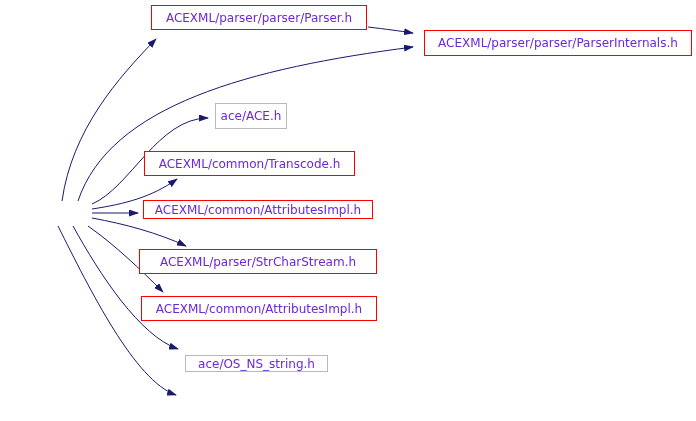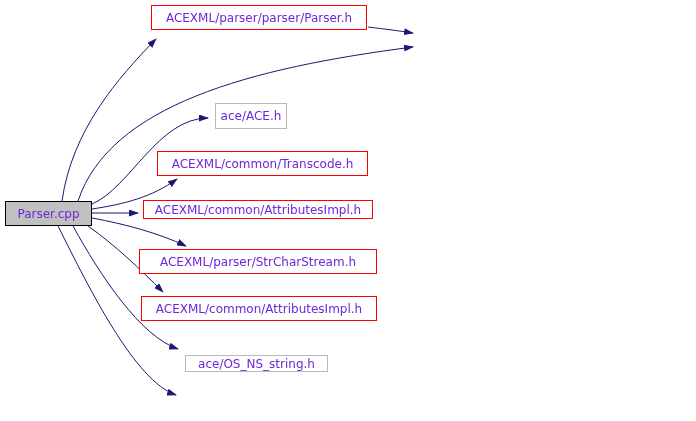--- a/index.html
+++ b/index.html
@@ -20,21 +20,21 @@
     font-size:12px;color:#6d28d9;white-space:nowrap;
     z-index:2;
   }
   .node.link{border-color:var(--link-border,#ff0000);cursor:pointer;}
   .node.main{background:var(--main-fill,#c0c0c0);border-color:#000;}
   
   .n0{left:5px;  top:201px;width:87px; height:25px;}
   .n1{left:151px;top:5px;  width:216px;height:25px;}
   .n2{left:424px;top:30px; width:268px;height:26px;}
   .n3{left:215px;top:103px;width:72px; height:26px;}
-  .n4{left:157px;top:151px;width:211px;height:25px;}
+  .n4{left:144px;top:151px;width:211px;height:25px;}
   .n5{left:143px;top:200px;width:230px;height:19px;}
   .n6{left:139px;top:249px;width:238px;height:25px;}
   .n7{left:141px;top:296px;width:236px;height:25px;}
   .n8{left:185px;top:355px;width:143px;height:17px;}
   .n9{left:185px;top:391px;width:148px;height:25px;}
   path.edge{fill:none;stroke:var(--arrow,#191970);stroke-width:1;}
 </style>
 </head>
 <body>
 
@@ -51,22 +51,22 @@
     <path class="edge" d="M368,27 C385,29 400,31 413,33" marker-end="url(#arrow)"></path>
     <path class="edge" d="M92,204 C130,188 158,118 208,118" marker-end="url(#arrow)"></path>
     <path class="edge" d="M92,209 C125,204 152,197 177,179" marker-end="url(#arrow)"></path>
     <path class="edge" d="M92,213 L138,213" marker-end="url(#arrow)"></path>
     <path class="edge" d="M92,218 C125,224 158,233 186,246" marker-end="url(#arrow)"></path>
     <path class="edge" d="M88,226 C115,245 140,269 163,292" marker-end="url(#arrow)"></path>
     <path class="edge" d="M73,226 C100,275 140,336 178,349" marker-end="url(#arrow)"></path>
     <path class="edge" d="M58,226 C90,290 135,381 176,395" marker-end="url(#arrow)"></path>
   </svg>
 
-  <div class="node main n0">Parser.cpp</div>
   <div class="node link n1">ACEXML/parser/parser/Parser.h</div>
+  <div class="node link n2">ACEXML/parser/parser/ParserInternals.h</div>
   <div class="node n3">ace/ACE.h</div>
   <div class="node link n4">ACEXML/common/Transcode.h</div>
   <div class="node link n5">ACEXML/common/AttributesImpl.h</div>
   <div class="node link n6">ACEXML/parser/StrCharStream.h</div>
   <div class="node link n7">ACEXML/common/AttributesImpl.h</div>
   <div class="node n8">ace/OS_NS_string.h</div>
 
 </div>
 
 </body></html>

